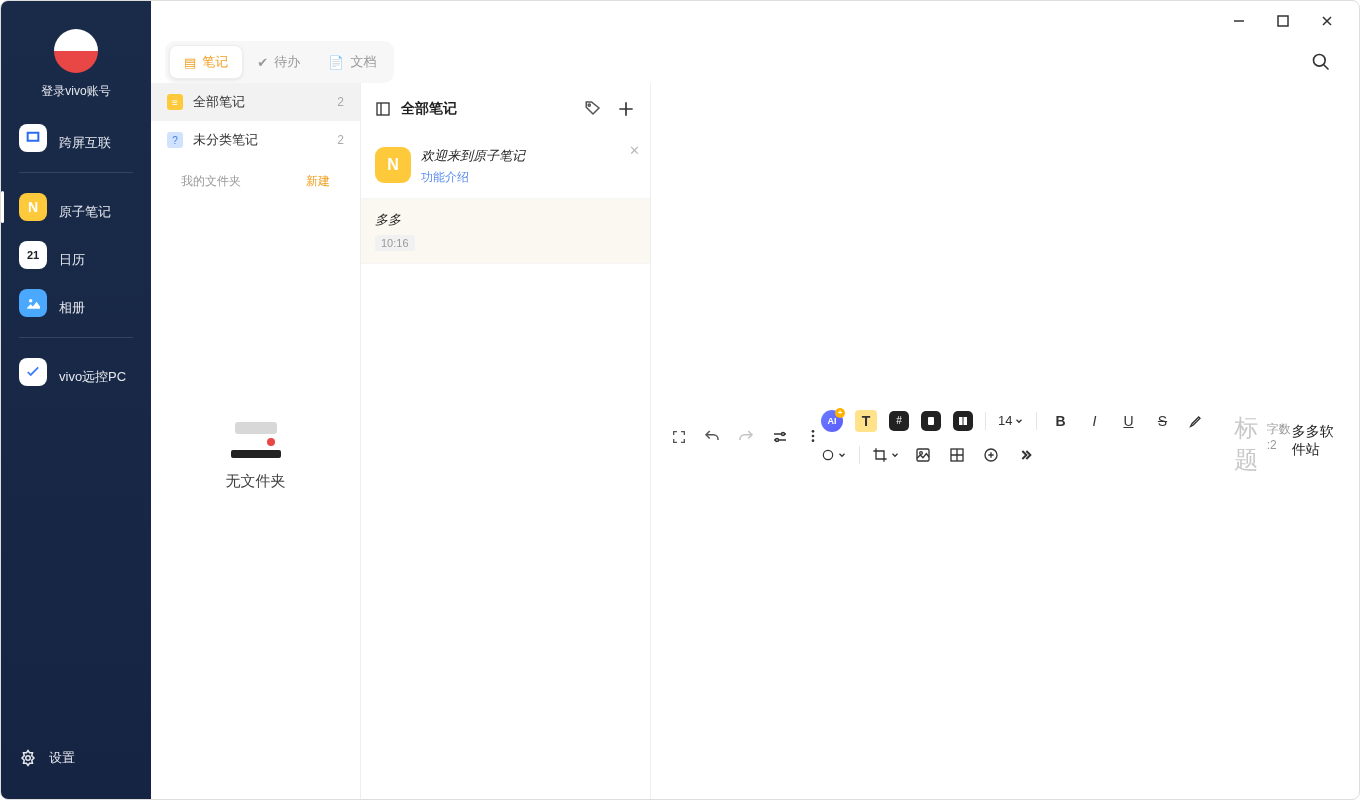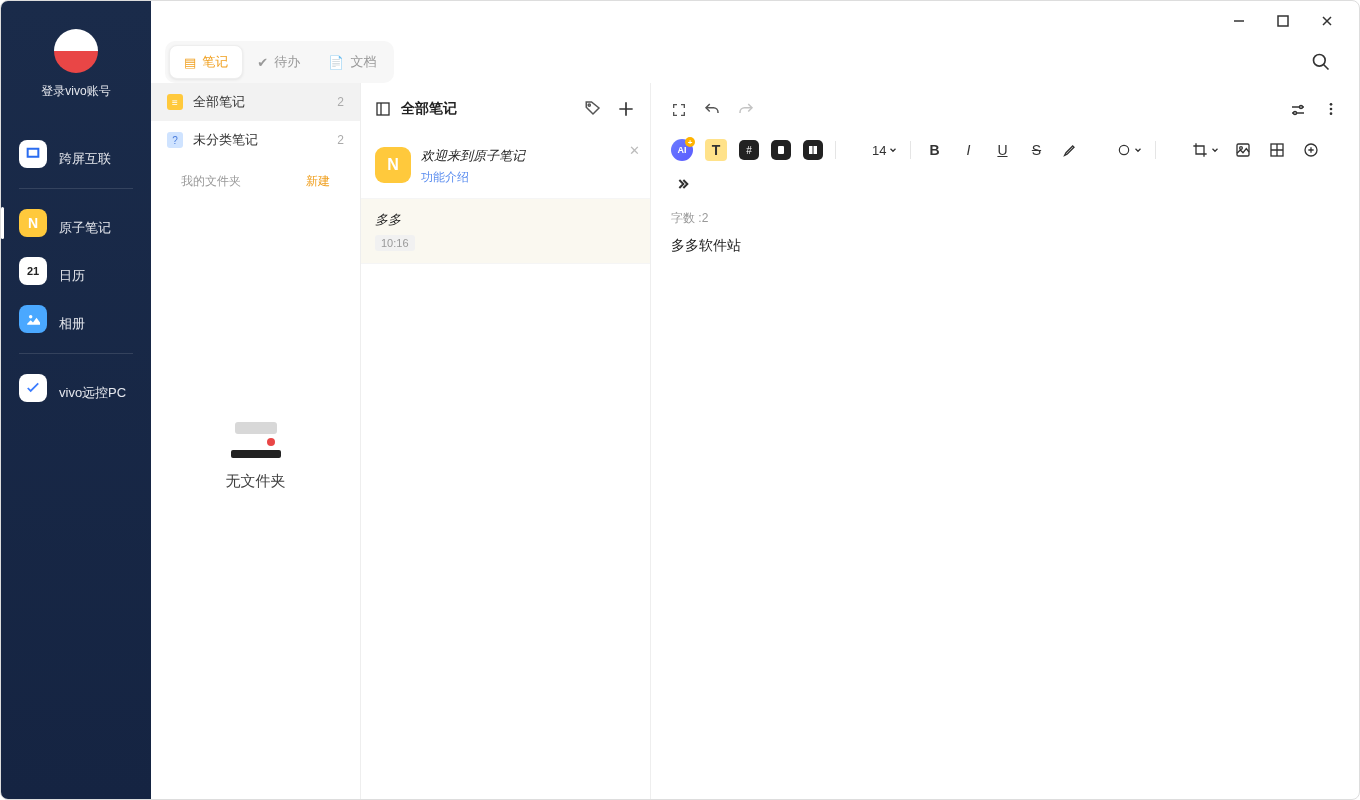--- a/index.html
+++ b/index.html
@@ -2,21 +2,21 @@
 <html><head>
 <meta charset="utf-8">
 <style>
 * { margin: 0; padding: 0; box-sizing: border-box; font-family: "Microsoft YaHei", -apple-system, sans-serif; }
 body { width: 1360px; height: 800px; overflow: hidden; background: #fff; border: 1px solid #ddd; border-radius: 8px; }
 .app { display: flex; height: 100%; width: 100%; }
 
 
 .sidebar-main { width: 150px; background: linear-gradient(180deg, #1a2b4a 0%, #152442 100%); color: #fff; display: flex; flex-direction: column; padding: 28px 0 20px; }
 .avatar { width: 44px; height: 44px; border-radius: 50%; background: linear-gradient(180deg, #fff 0 50%, #e94646 50% 100%); margin: 0 auto 10px; }
-.login-label { font-size: 12px; text-align: center; color: #e6e8ee; margin-bottom: 30px; }
+.login-label { font-size: 12px; text-align: center; color: #e6e8ee; margin-bottom: 14px; }
 .nav-item { display: flex; align-items: flex-end; gap: 12px; padding: 10px 18px; font-size: 13px; color: #e6e8ee; cursor: pointer; position: relative; }
 .nav-item.active::before { content: ""; position: absolute; left: 0; top: 8px; bottom: 8px; width: 3px; background: #fff; border-radius: 2px; }
 .nav-divider { height: 1px; background: rgba(255,255,255,.12); margin: 10px 18px; }
 .nav-icon { width: 28px; height: 28px; border-radius: 8px; display: flex; align-items: center; justify-content: center; font-size: 14px; font-weight: 700; flex-shrink: 0; }
 .nav-icon.white { background: #fff; color: #2a6cf0; }
 .nav-icon.yellow { background: #ffc93c; color: #fff; }
 .nav-icon.cal { background: #fff; color: #222; font-size: 11px; }
 .nav-icon.photo { background: #4aa8ff; color: #fff; }
 .nav-icon.remote { background: #fff; color: #3b7cff; }
 .spacer { flex: 1; }
@@ -66,31 +66,31 @@
 .note-card .row1 { display: flex; gap: 10px; align-items: flex-start; }
 .note-thumb { width: 36px; height: 36px; border-radius: 9px; background: #ffc93c; display: flex; align-items: center; justify-content: center; color: #fff; font-weight: 700; font-size: 16px; flex-shrink: 0; }
 .note-title { font-size: 13px; color: #222; font-style: italic; }
 .note-sub { font-size: 12px; color: #5b8def; margin-top: 4px; }
 .note-close { position: absolute; right: 10px; top: 8px; color: #bbb; cursor: pointer; font-size: 13px; }
 .note-card.selected { background: #faf8f0; }
 .note-card.simple .note-title { font-weight: 500; }
 .note-time { display: inline-block; font-size: 11px; color: #999; background: #f1f1f1; padding: 2px 6px; border-radius: 3px; margin-top: 6px; }
 
 
-.editor { flex: 1; display: flex; flex-direction: column; padding: 14px 20px; }
+.editor { flex: 1; display: flex; flex-direction: row; padding: 14px 20px; align-items: center; }
 .editor-top { display: flex; align-items: center; gap: 16px; color: #555; padding: 4px 0 12px; }
 .editor-top .right { margin-left: auto; display: flex; gap: 16px; }
 .toolbar { display: flex; align-items: center; gap: 12px; padding: 8px 0 14px; color: #333; flex-wrap: wrap; border-bottom: 1px solid transparent; }
 .tb-btn { width: 22px; height: 22px; display: flex; align-items: center; justify-content: center; cursor: pointer; border-radius: 4px; font-size: 14px; }
 .tb-btn.badge { background: #222; color: #fff; font-size: 10px; border-radius: 5px; width: 20px; height: 20px; }
 .tb-btn.ai { background: linear-gradient(135deg,#6a7cff,#5b5bff); color: #fff; border-radius: 50%; font-size: 9px; font-weight: 700; position: relative; }
 .tb-btn.ai::after { content: "+"; position: absolute; right: -2px; top: -2px; background: #ffb300; color: #fff; font-size: 8px; width: 10px; height: 10px; border-radius: 50%; display: flex; align-items: center; justify-content: center; }
 .tb-btn.t-y { background: #ffe28a; color: #333; font-weight: 700; border-radius: 4px; }
 .tb-sep { width: 1px; height: 18px; background: #e5e5e5; }
-.tb-text { font-size: 13px; display: flex; align-items: center; gap: 2px; cursor: pointer; margin-left: 24px; }
+.tb-text { font-size: 13px; display: flex; align-items: center; gap: 2px; cursor: pointer; }
 
 .title-input { font-size: 24px; color: #c8c8c8; padding: 12px 0 6px; cursor: text; }
 .word-count { font-size: 12px; color: #999; padding-bottom: 10px; }
 .body-text { font-size: 14px; color: #222; }
 
 svg { display: block; }
 </style>
 </head>
 <body>
 
@@ -137,20 +137,29 @@
       <div class="nav-icon remote">
         <svg width="14" height="14" viewBox="0 0 24 24" fill="none" stroke="#3b7cff" stroke-width="3">
             <path d="M3 12l5 5L21 4"></path>
           </svg>
       </div>
       <span>vivo远控PC</span>
     </div>
 
     <div class="spacer"></div>
 
+    <div class="settings">
+      <span class="gear-icon">
+        <svg width="18" height="18" viewBox="0 0 24 24" fill="none" stroke="#e6e8ee" stroke-width="2">
+            <circle cx="12" cy="12" r="3"></circle>
+            <path d="M12 2l2 3h4l-1 4 3 3-3 3 1 4h-4l-2 3-2-3H6l1-4-3-3 3-3-1-4h4z"></path>
+          </svg>
+      </span>
+      <span>设置</span>
+    </div>
   </div>
 
   <div class="content">
     <div class="titlebar">
       <div class="win-btn">
         <svg width="14" height="14" viewBox="0 0 14 14">
             <path d="M2 7h10" stroke="#333" stroke-width="1.5"></path>
           </svg>
       </div>
       <div class="win-btn">
@@ -359,18 +368,19 @@
                 <path d="M12 8v8M8 12h8"></path>
               </svg>
           </div>
           <div class="tb-btn">
             <svg width="16" height="16" viewBox="0 0 24 24" fill="none" stroke="#333" stroke-width="3">
                 <path d="M8 6l6 6-6 6M14 6l6 6-6 6"></path>
               </svg>
           </div>
         </div>
 
+        <div class="title-input">标题</div>
         <div class="word-count">字数 :2</div>
         <div class="body-text">多多软件站</div>
       </div>
     </div>
   </div>
 </div>
 
 </body></html>

